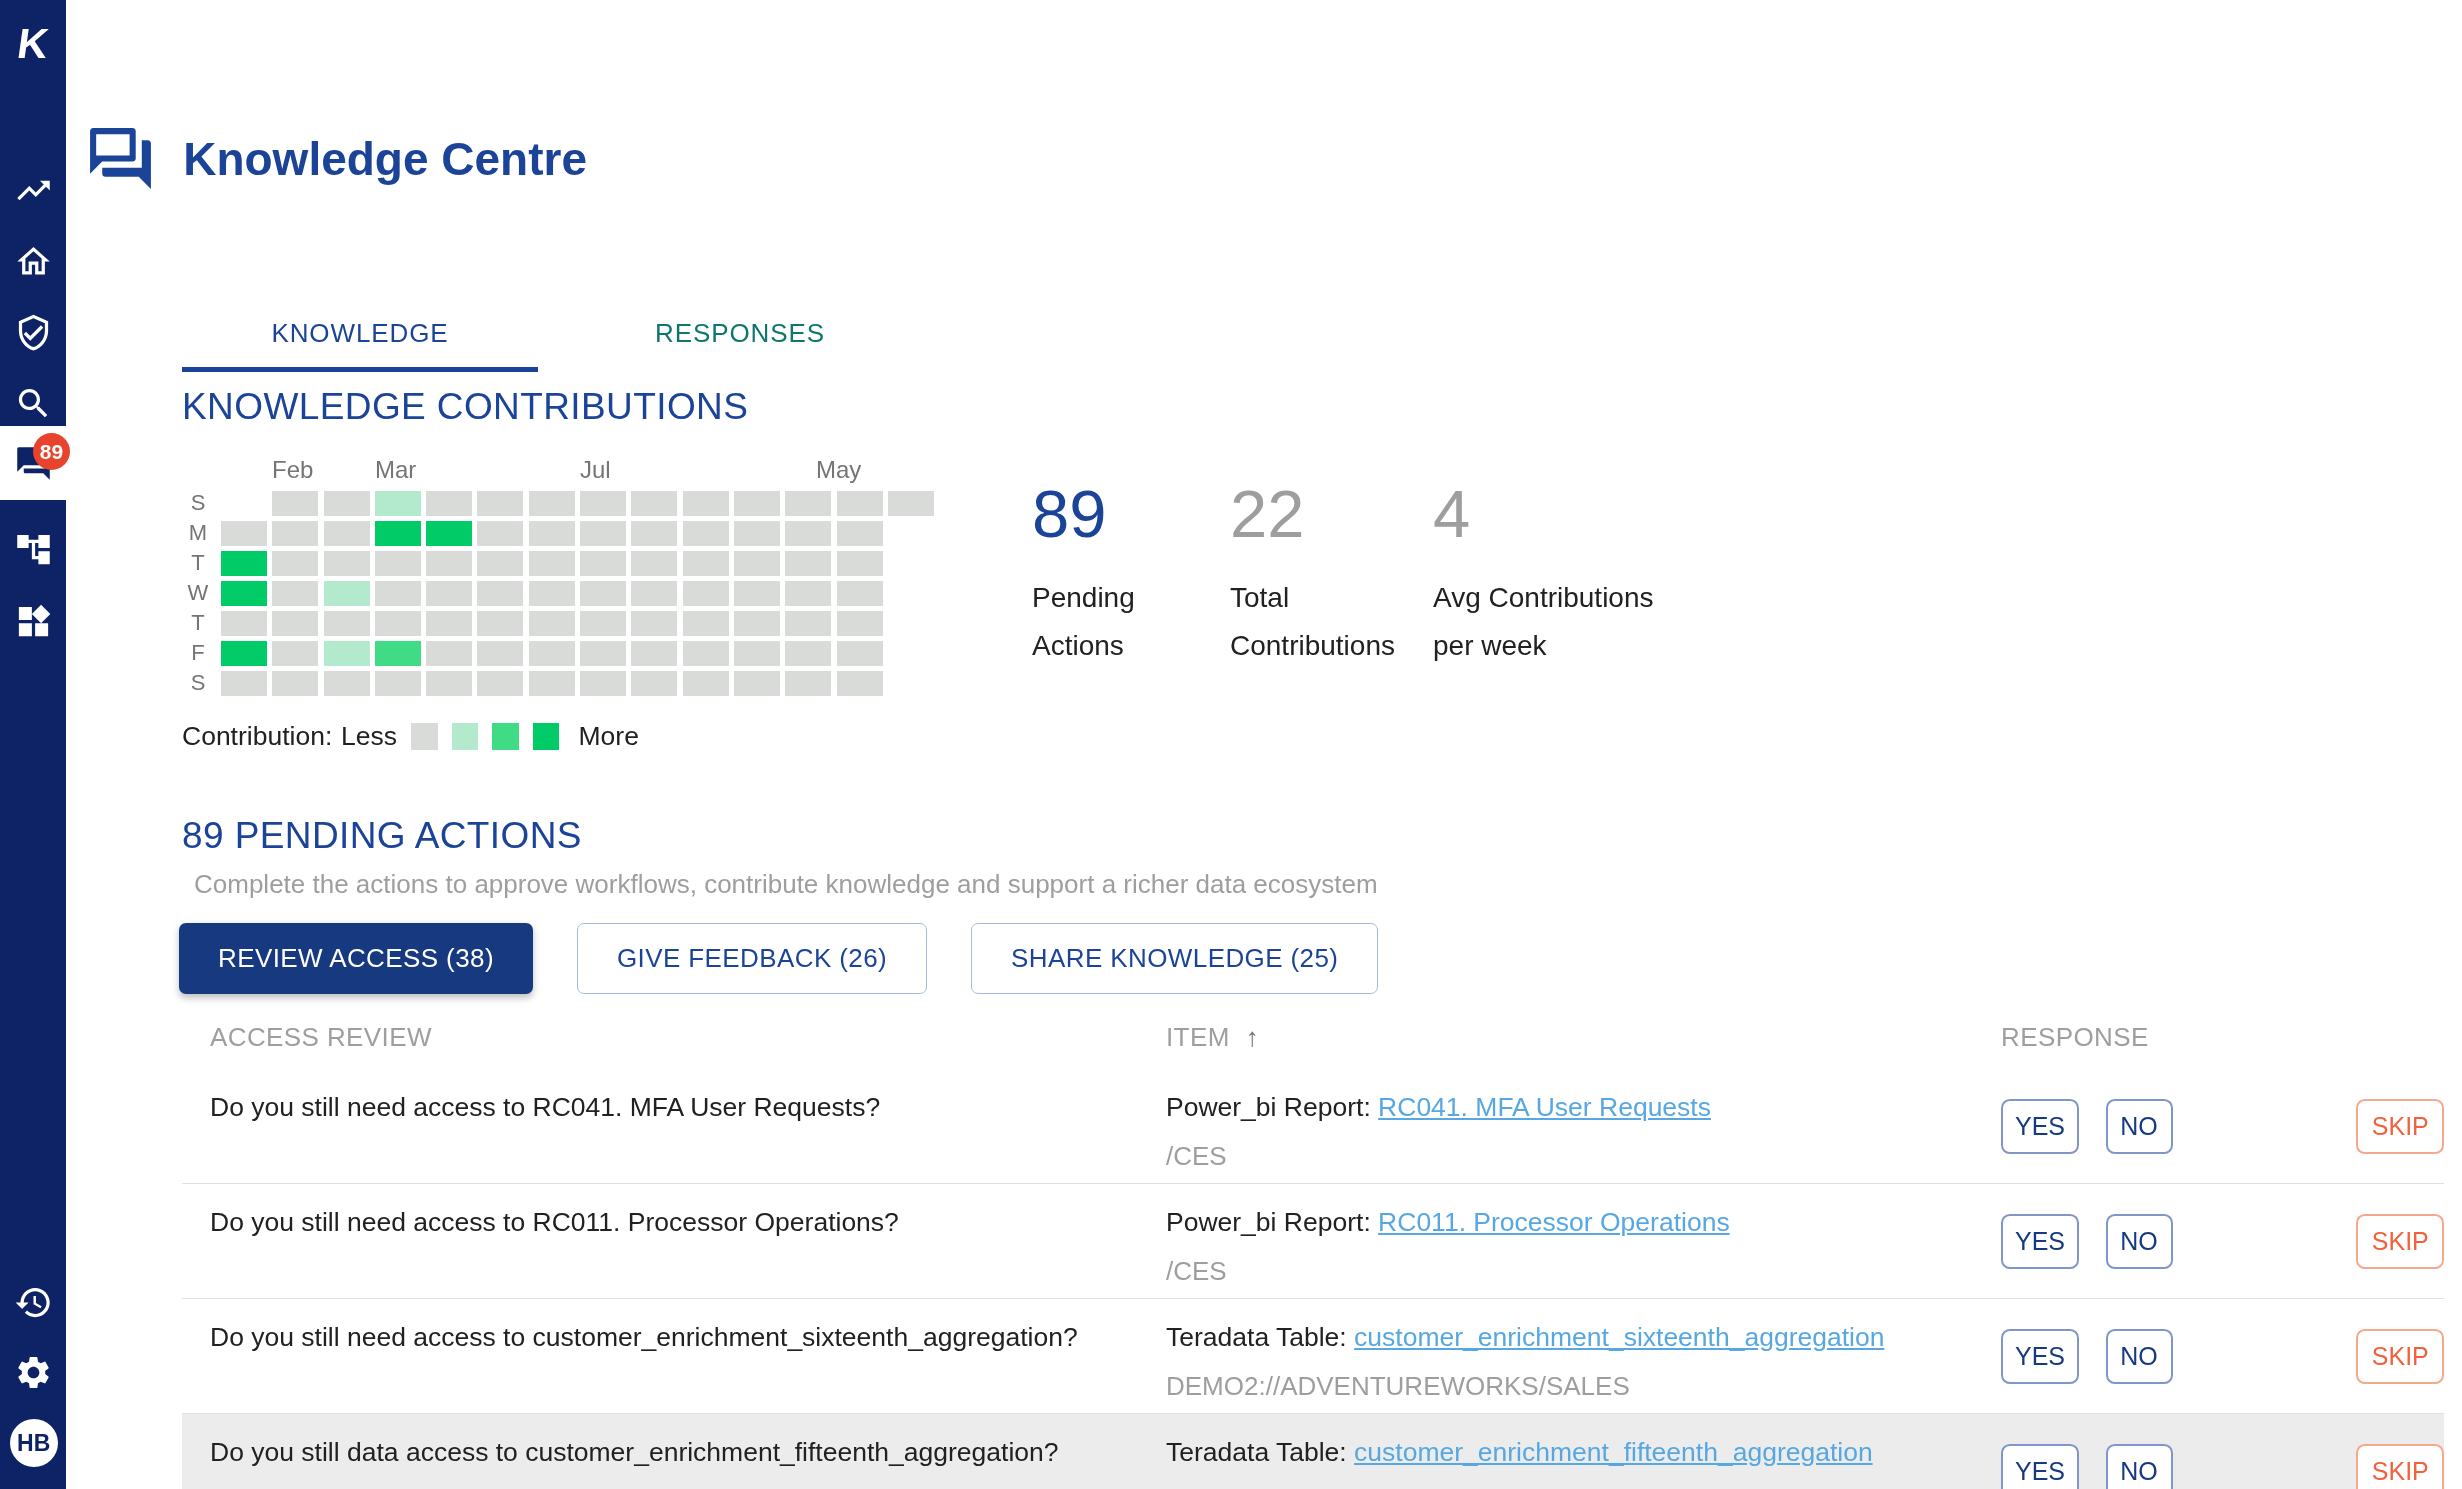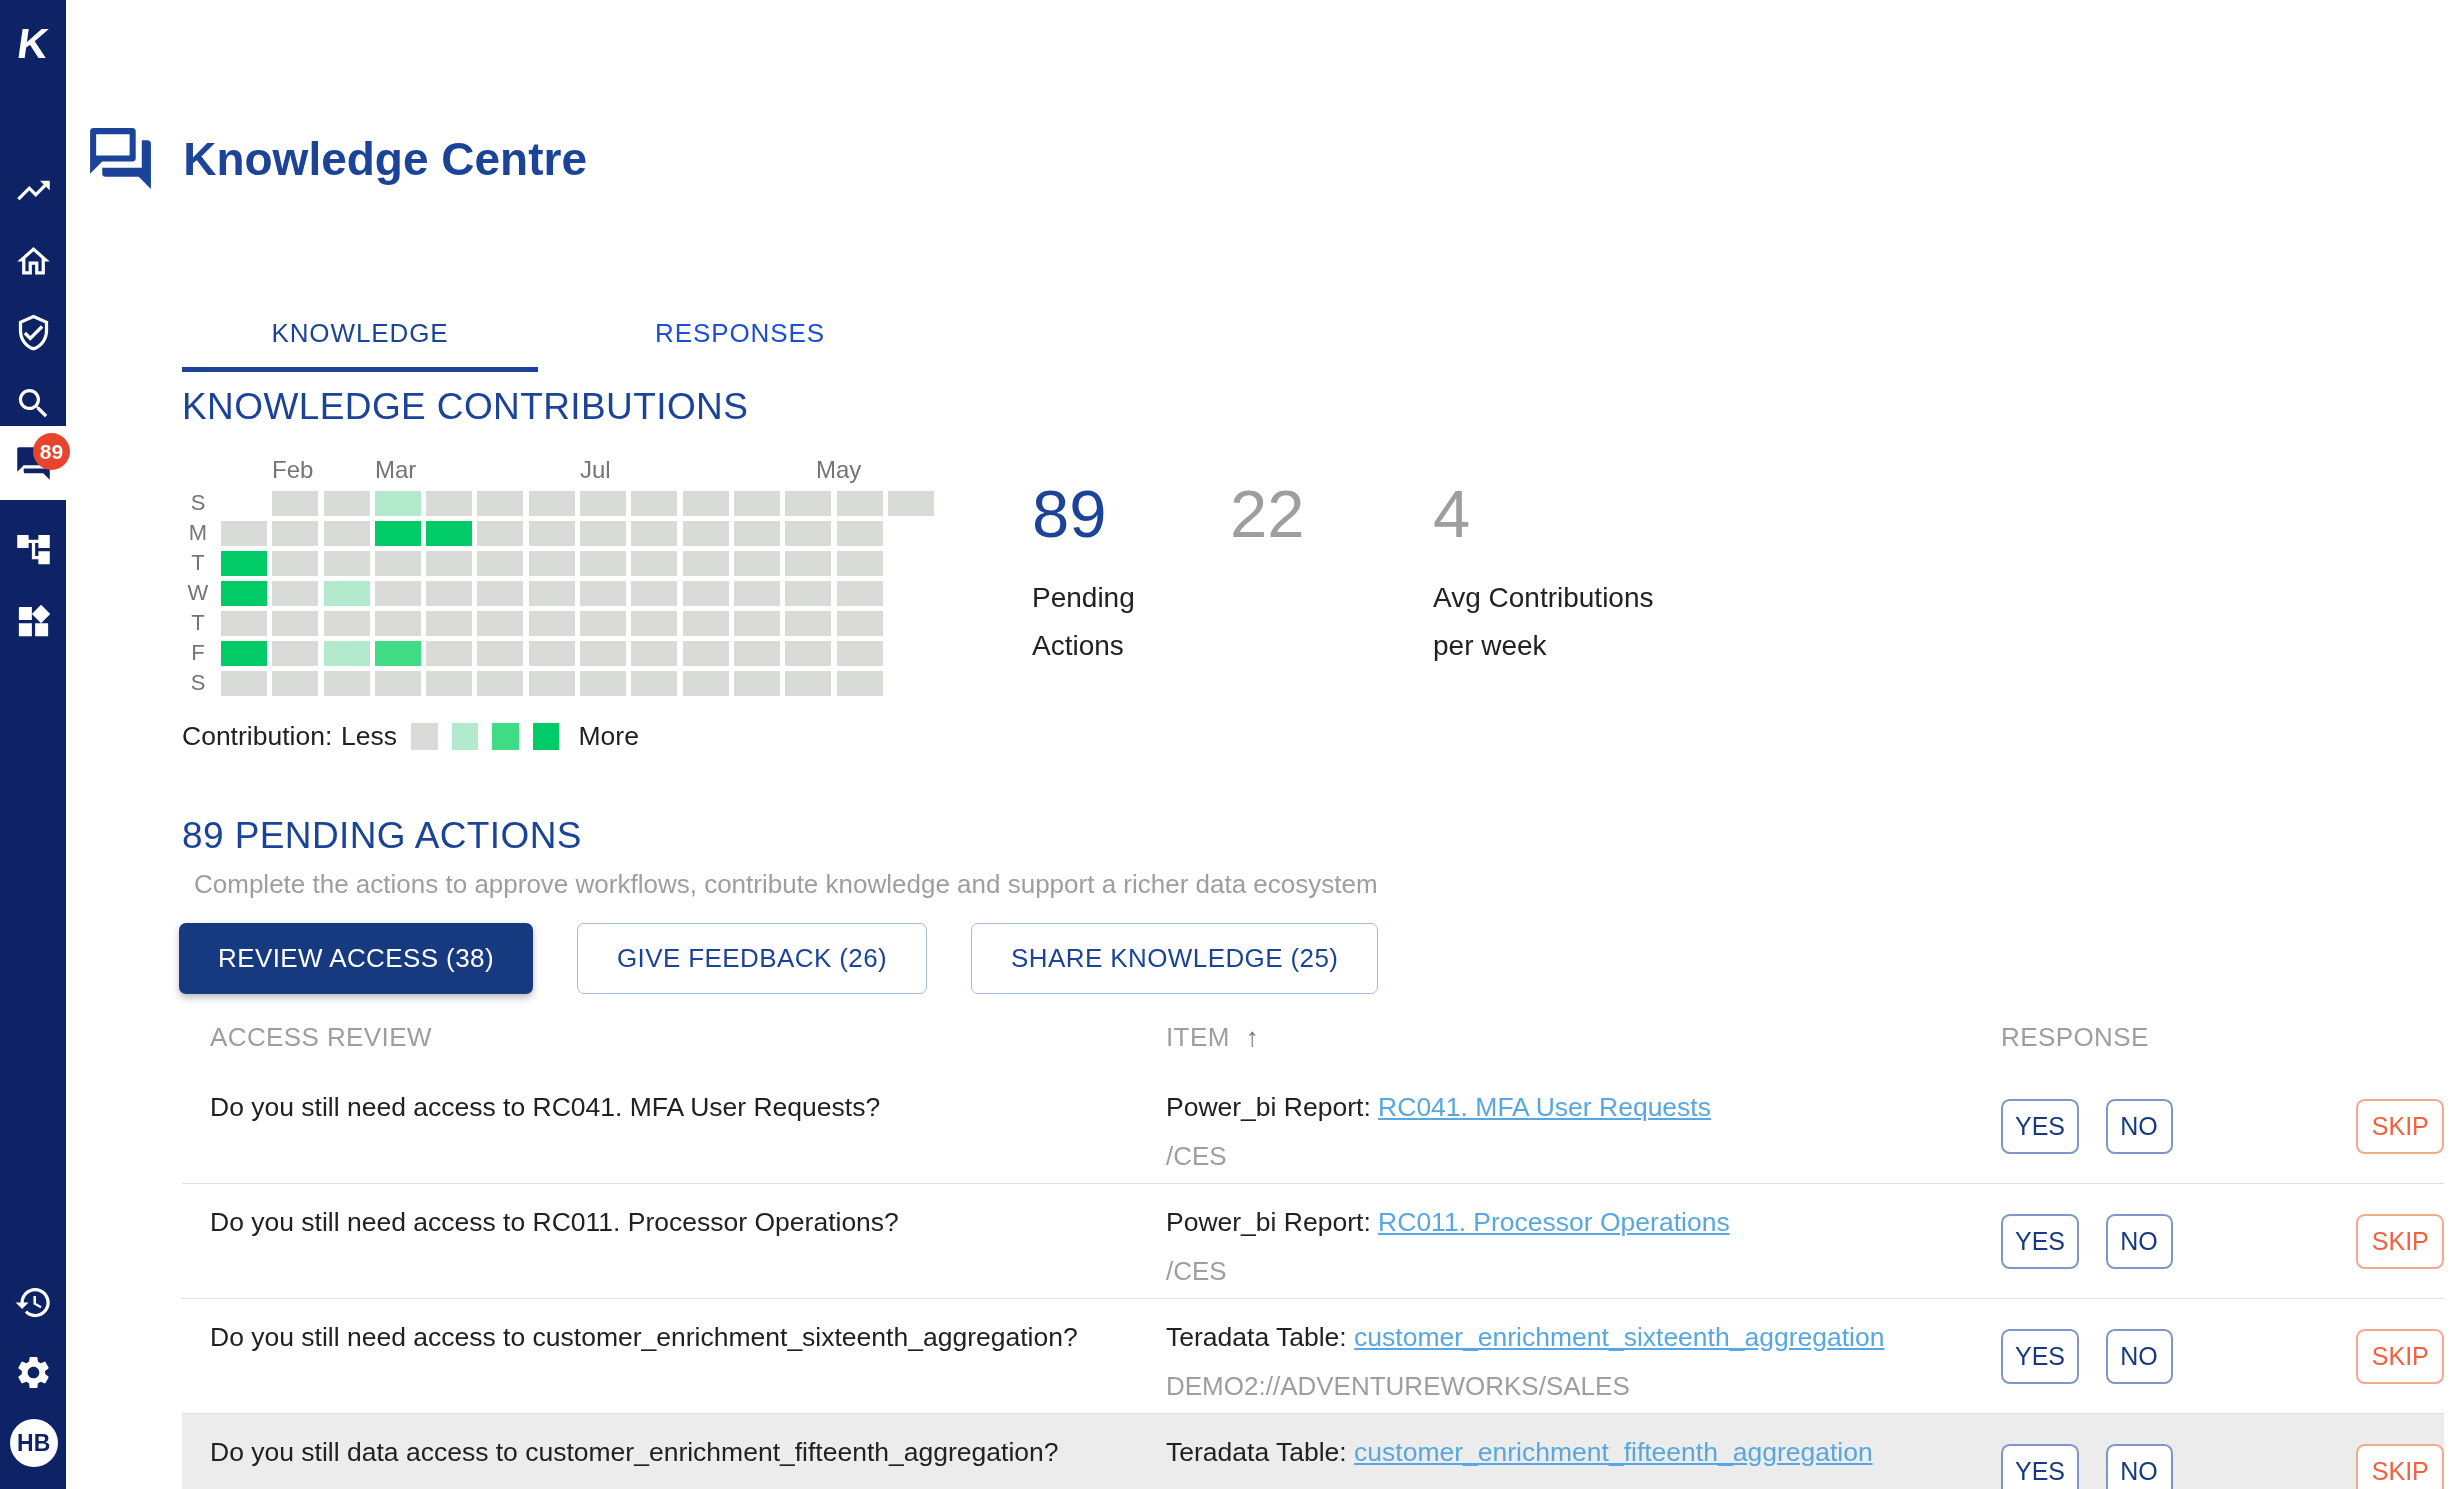--- a/index.html
+++ b/index.html
@@ -24,21 +24,21 @@
     display:flex;align-items:center;justify-content:center;z-index:6;}
   .avatar{position:absolute;left:9.7px;width:48px;height:48px;border-radius:50%;background:#fff;
     color:var(--sidebar-bg);font-size:23px;font-weight:700;display:flex;align-items:center;justify-content:center;cursor:pointer;}
   
   .main{position:absolute;left:66px;top:0;width:2396px;height:1489px;}
   .page-header{position:absolute;top:122px;left:17.7px;display:flex;align-items:center;}
   .page-header svg{width:73px;height:73px;}
   .page-title{margin-left:26.5px;font-size:46px;color:var(--primary);}
   .tabs{position:absolute;top:294px;left:116px;display:flex;gap:24px;}
   .tab{width:356px;height:78px;display:flex;align-items:center;justify-content:center;
-    font-size:26px;font-weight:500;letter-spacing:0.9px;color:#1d4ed8;cursor:pointer;position:relative;}
+    font-size:26px;font-weight:500;letter-spacing:0.9px;color:#0f766e;cursor:pointer;position:relative;}
   .tab.active{color:var(--primary);}
   .tab.active::after{content:"";position:absolute;left:0;bottom:0;width:100%;height:5.3px;background:var(--primary);}
   .section-heading{position:absolute;left:116px;font-size:37px;font-weight:500;color:var(--primary);letter-spacing:0.4px;}
   
   .heatmap{position:absolute;top:456px;left:116px;}
   .hm-months{position:relative;height:32px;margin-left:39px;}
   .month-label{position:absolute;top:0;font-size:24px;color:#757575;}
   .hm-row{display:flex;align-items:center;height:30px;}
   .day-label{width:32px;margin-right:7px;text-align:center;font-size:22px;color:#757575;flex:none;}
   .hm-cell{width:46px;height:25px;margin-right:5.3px;flex:none;}
@@ -306,20 +306,24 @@
   <div class="stat accent">
     <div class="stat-value">89</div>
     <div class="stat-label">
           <div>Pending</div>
           <div>Actions</div>
         </div>
   </div>
 
   <div class="stat">
     <div class="stat-value">22</div>
+    <div class="stat-label">
+          <div>Total</div>
+          <div>Contributions</div>
+        </div>
   </div>
 
   <div class="stat">
     <div class="stat-value">4</div>
     <div class="stat-label">
           <div>Avg Contributions</div>
           <div>per week</div>
         </div>
   </div>
 </div>

